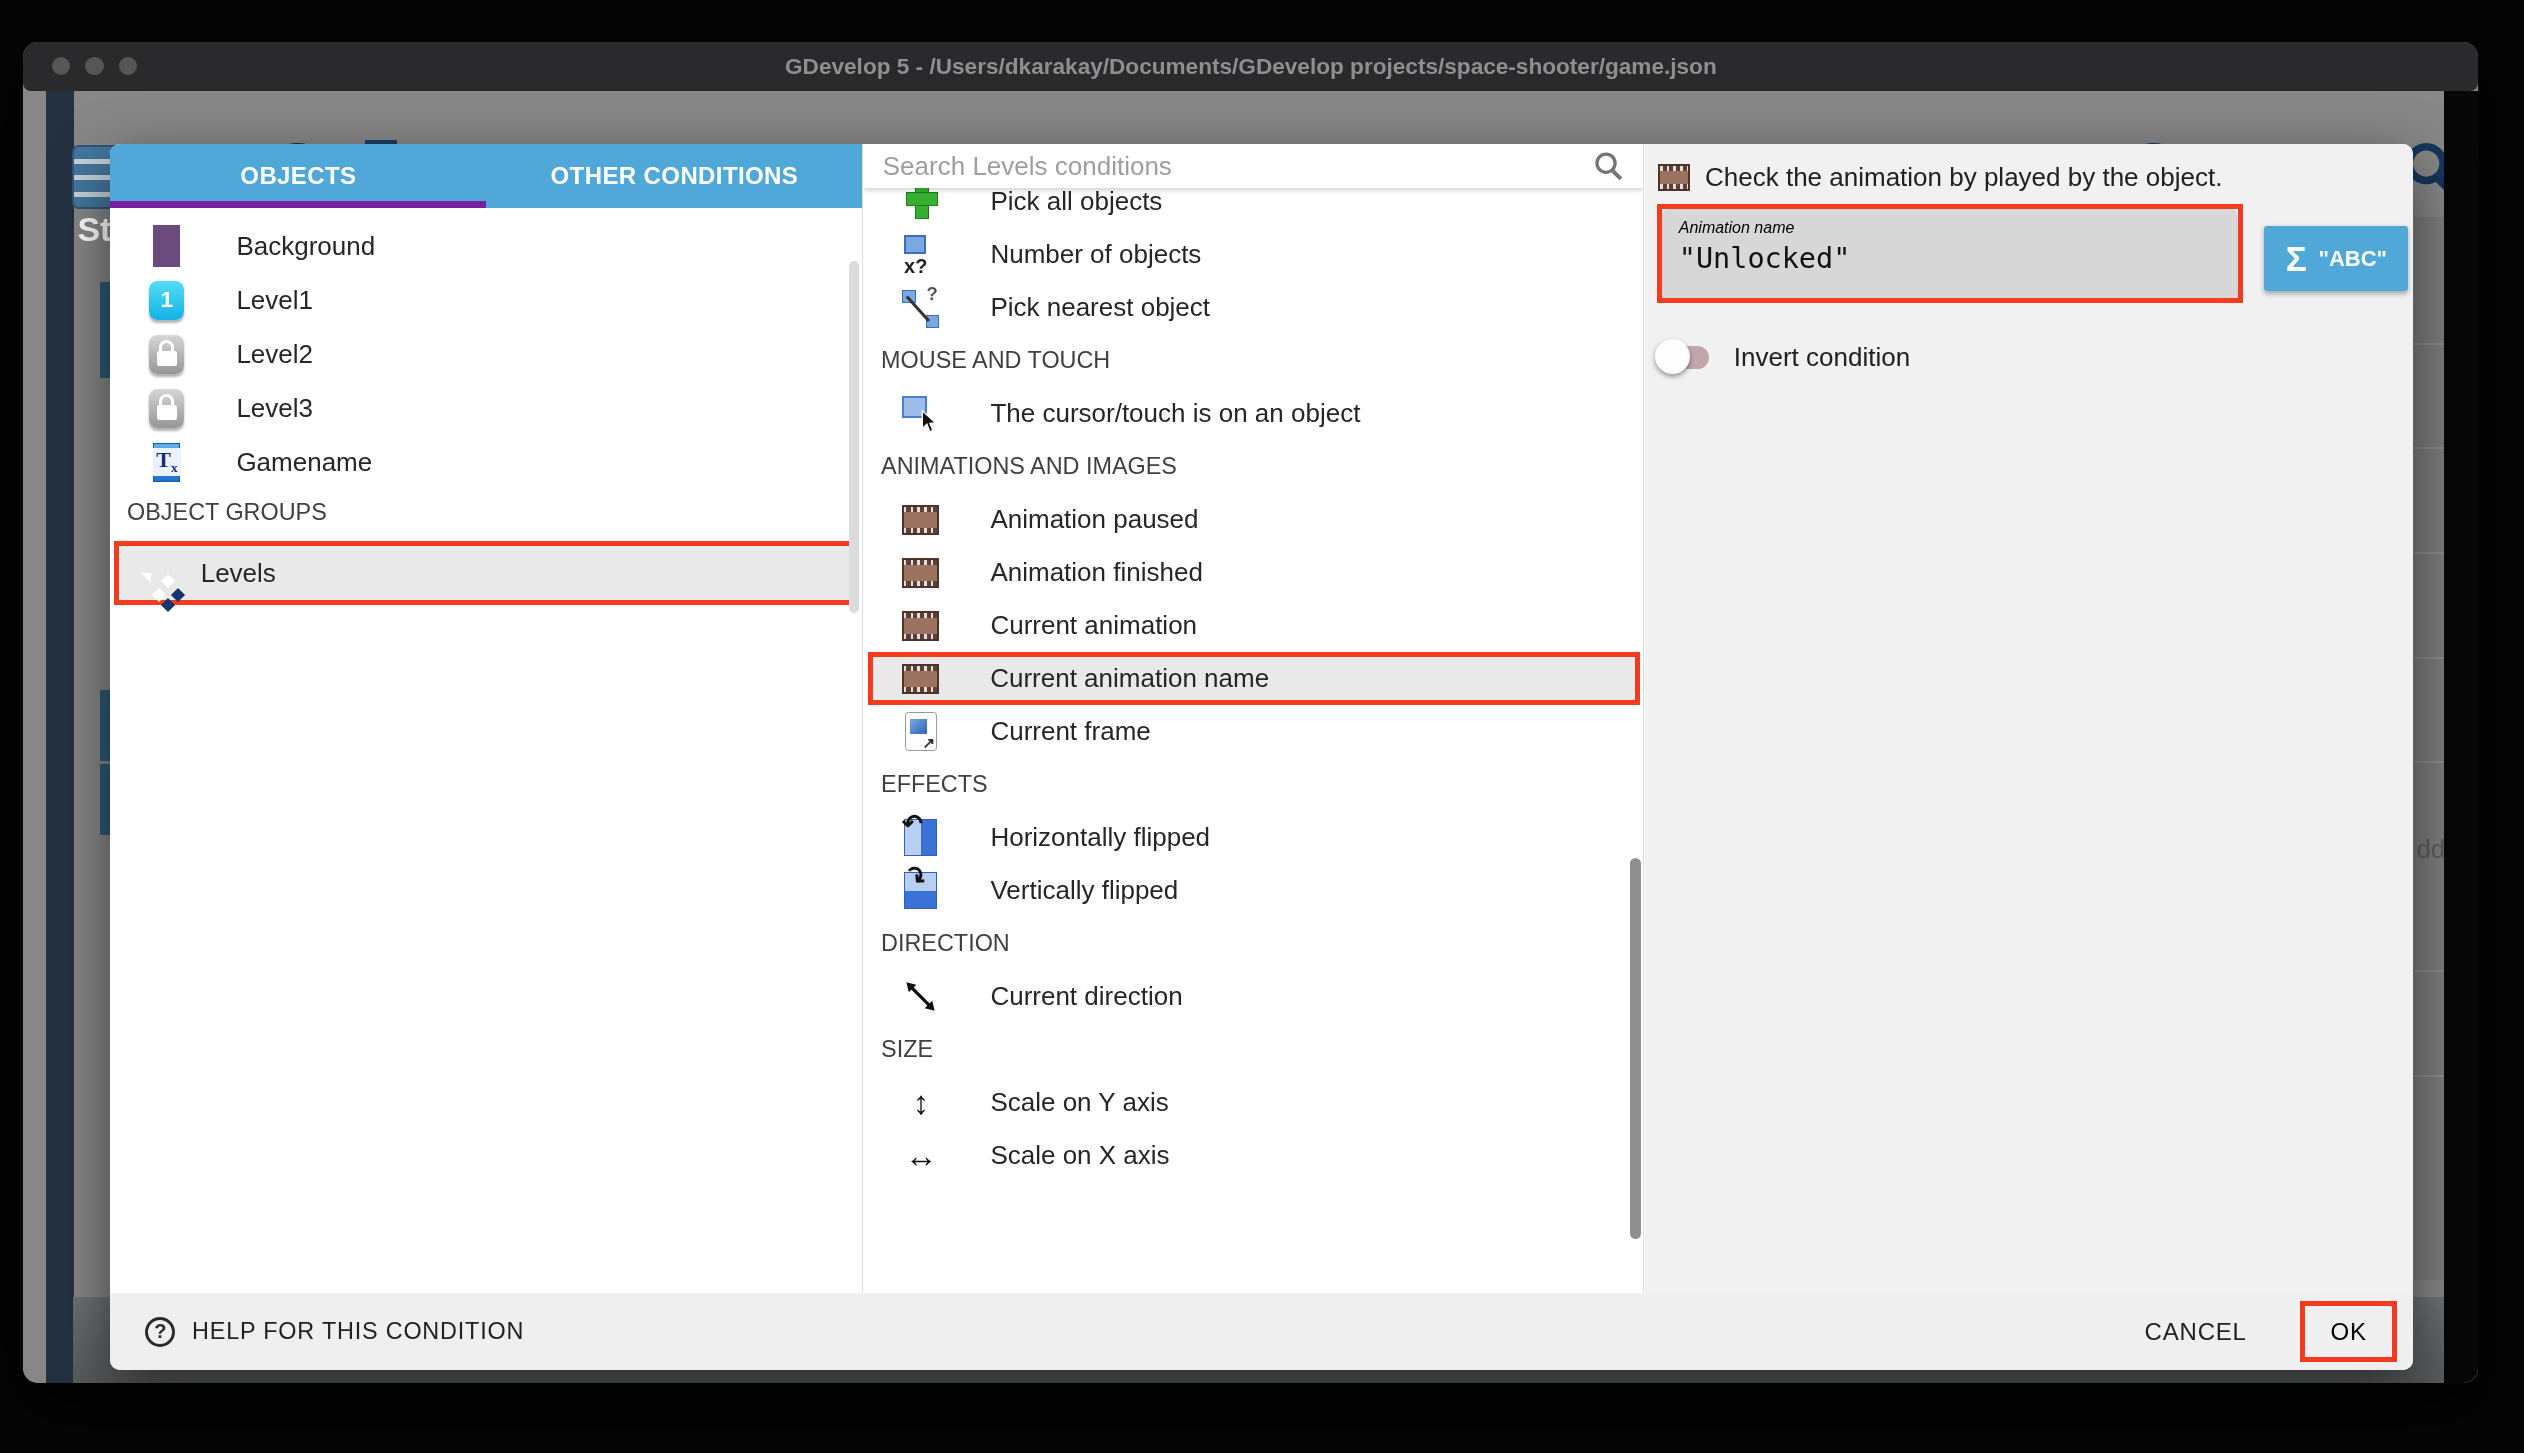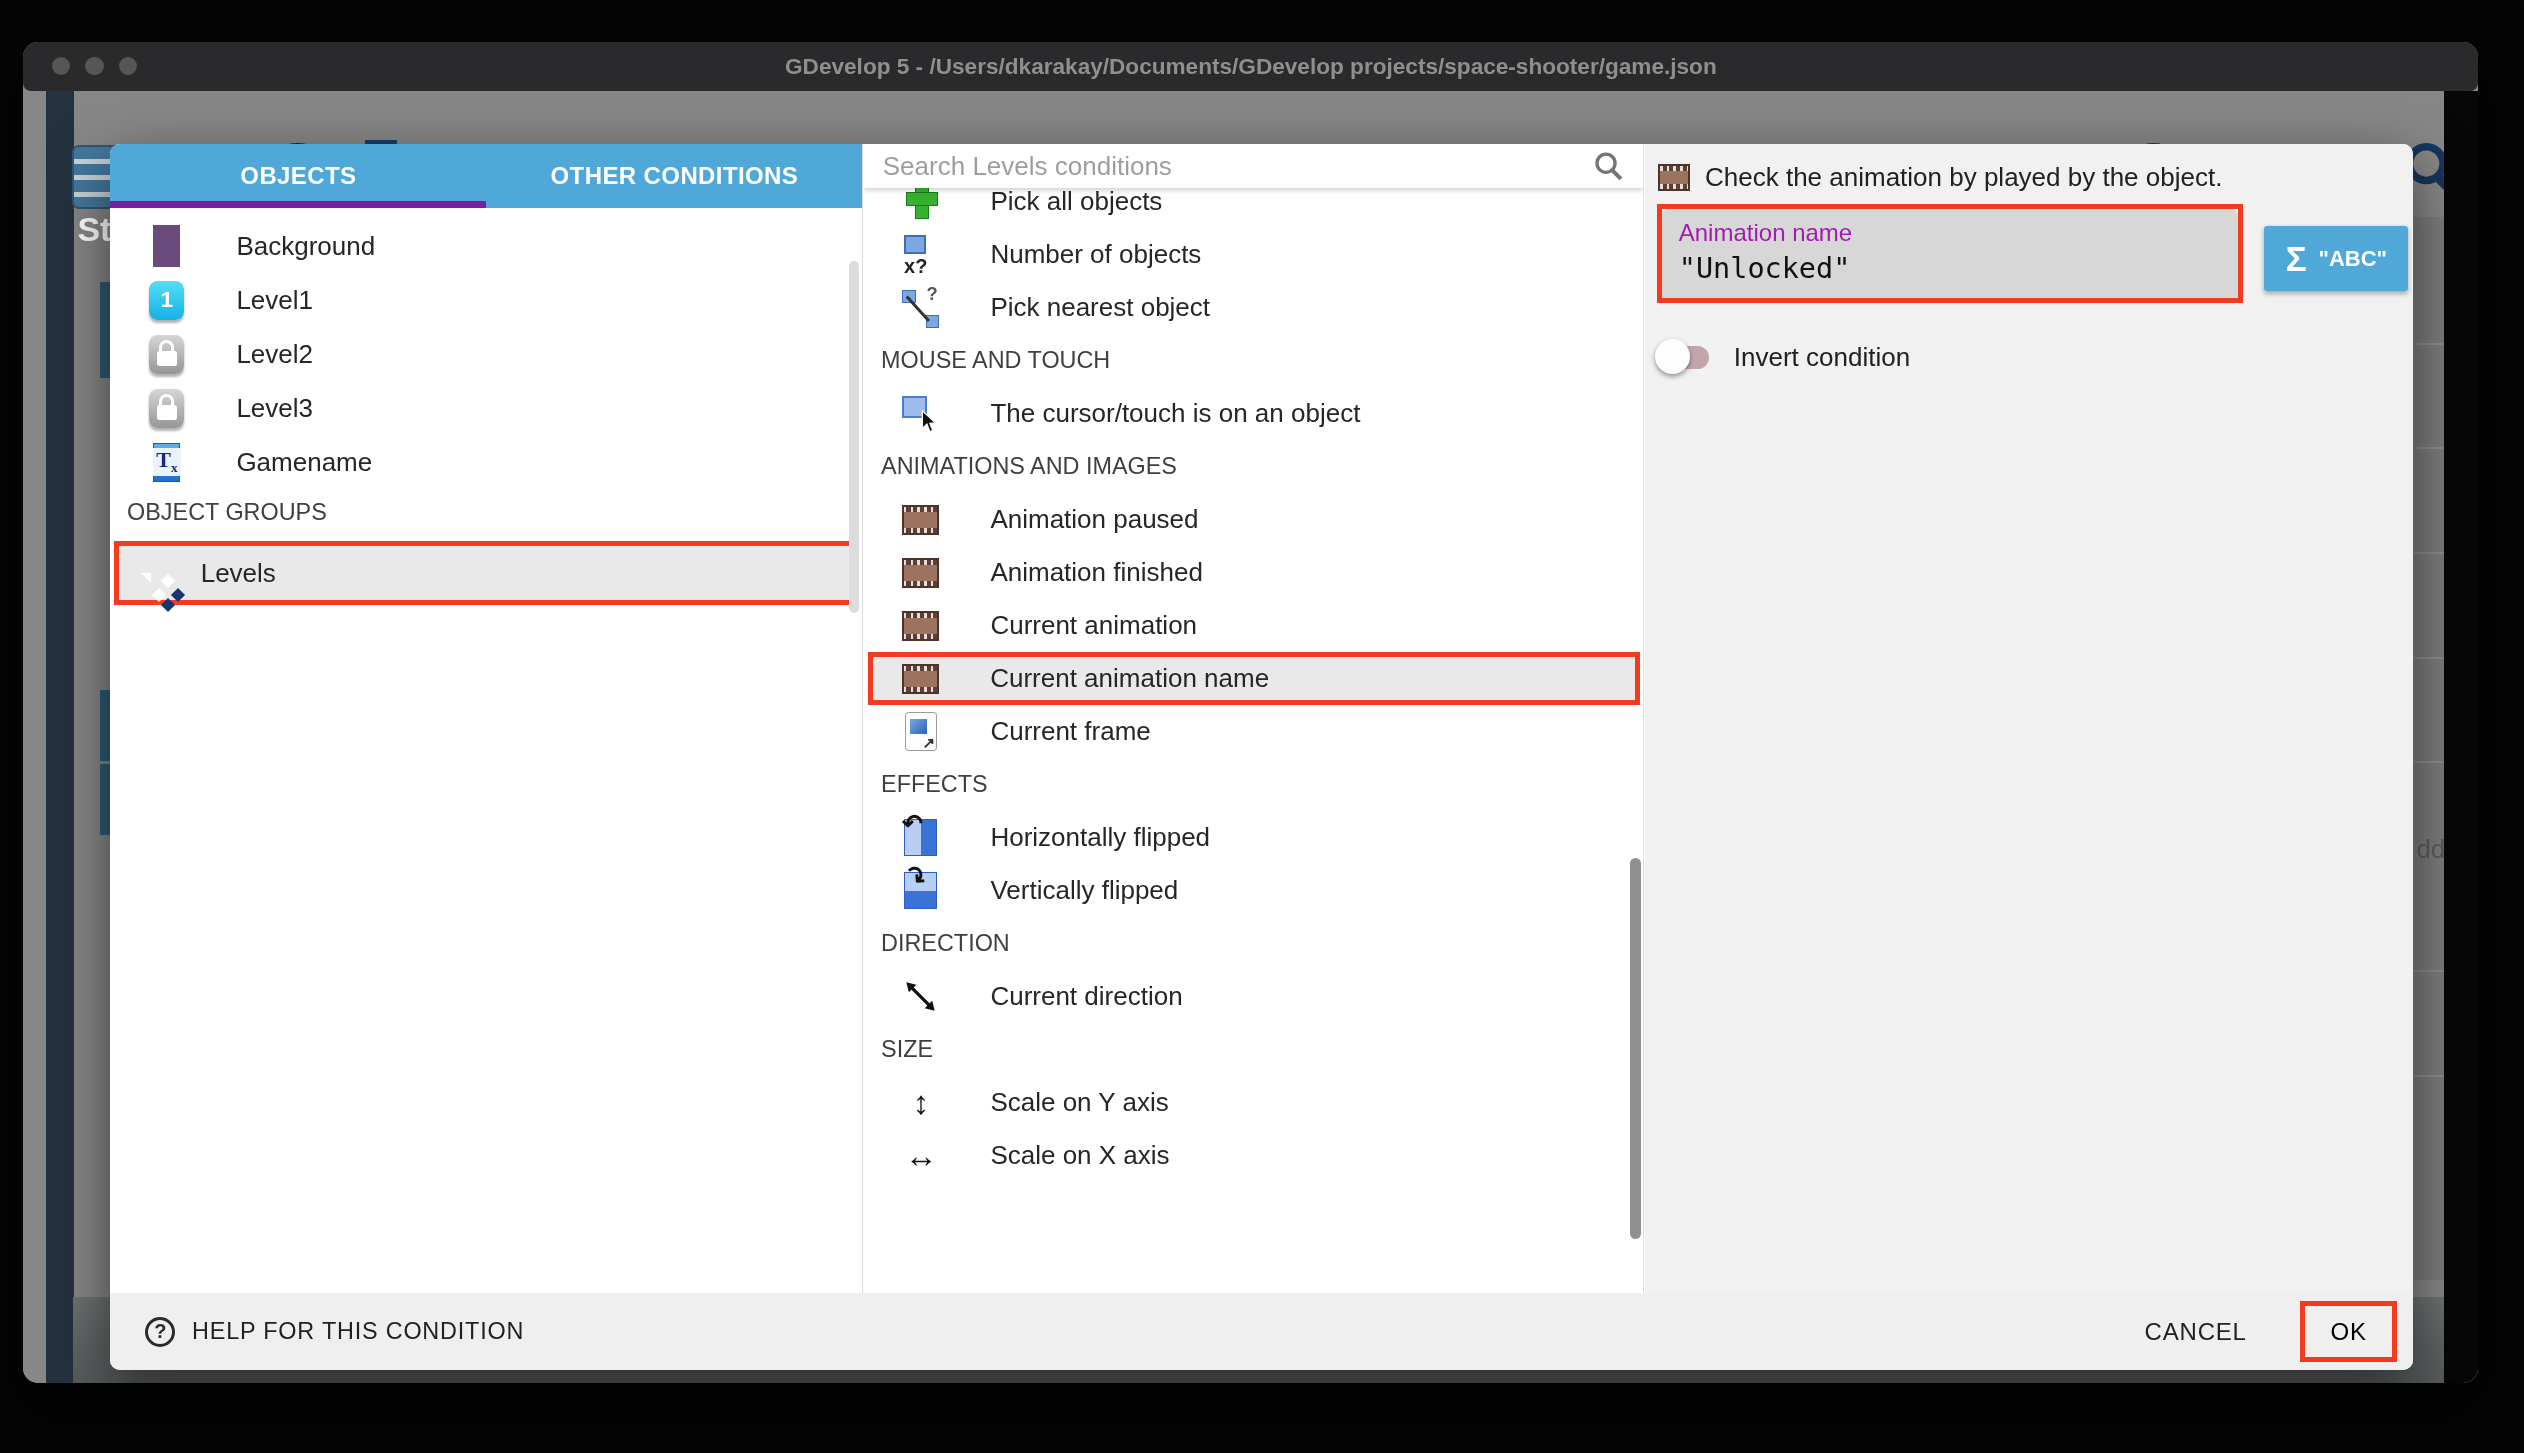--- a/index.html
+++ b/index.html
@@ -152,21 +152,21 @@
   .ic-vflip::after { content:"↷"; position:absolute; left:0px; top:-11.7px; font-size:25px; color:#111; font-weight:700;
                      transform:rotate(40deg); }
   .ic-glyph { font-size:33px; color:#111; font-weight:700; line-height:1; }
 
   
   .desc-row { position:absolute; left:12.6px; top:18.4px; display:flex; align-items:center; }
   .desc-row .ic-film { width:32px; height:27px; }
   .desc-text { margin-left:15px; font-size:26px; color:#212121; }
   .field-red { position:absolute; left:11.7px; top:60px; width:586px; height:99px; border:5px solid #f43b1f; }
   .field { position:absolute; inset:0; background:#d7d7d7; border-radius:6.7px 6.7px 0 0; padding:10px 16.7px 0 16.7px; }
-  .field .flabel { font-size:24px; color:#a21caf; }
+  .field .flabel { font-size:16px; color:#000000;font-style:italic; }
   .field .fvalue { margin-top:5px; font-size:28.5px; color:#111; font-family:"DejaVu Sans Mono", monospace; }
   .expr-btn { position:absolute; left:619px; top:82px; width:144px; height:65px; background:#4fa8d8;
               border-radius:3.3px; box-shadow:0 2.5px 5px rgba(0,0,0,.3); display:flex; align-items:center;
               justify-content:center; color:#fff; }
   .expr-btn .sigma { font-size:35px; font-weight:700; margin-right:11.7px; }
   .expr-btn .abc { font-size:22px; font-weight:600; }
   .toggle-row { position:absolute; left:10px; top:198px; display:flex; align-items:center; }
   .toggle { position:relative; width:55px; height:27px; }
   .toggle .track { position:absolute; left:5px; top:1.7px; width:49px; height:23.4px; border-radius:11.7px; background:#c2a6ab; }
   .toggle .knob { position:absolute; left:0; top:-5px; width:35px; height:35px; border-radius:50%; background:#fdfdfd;

